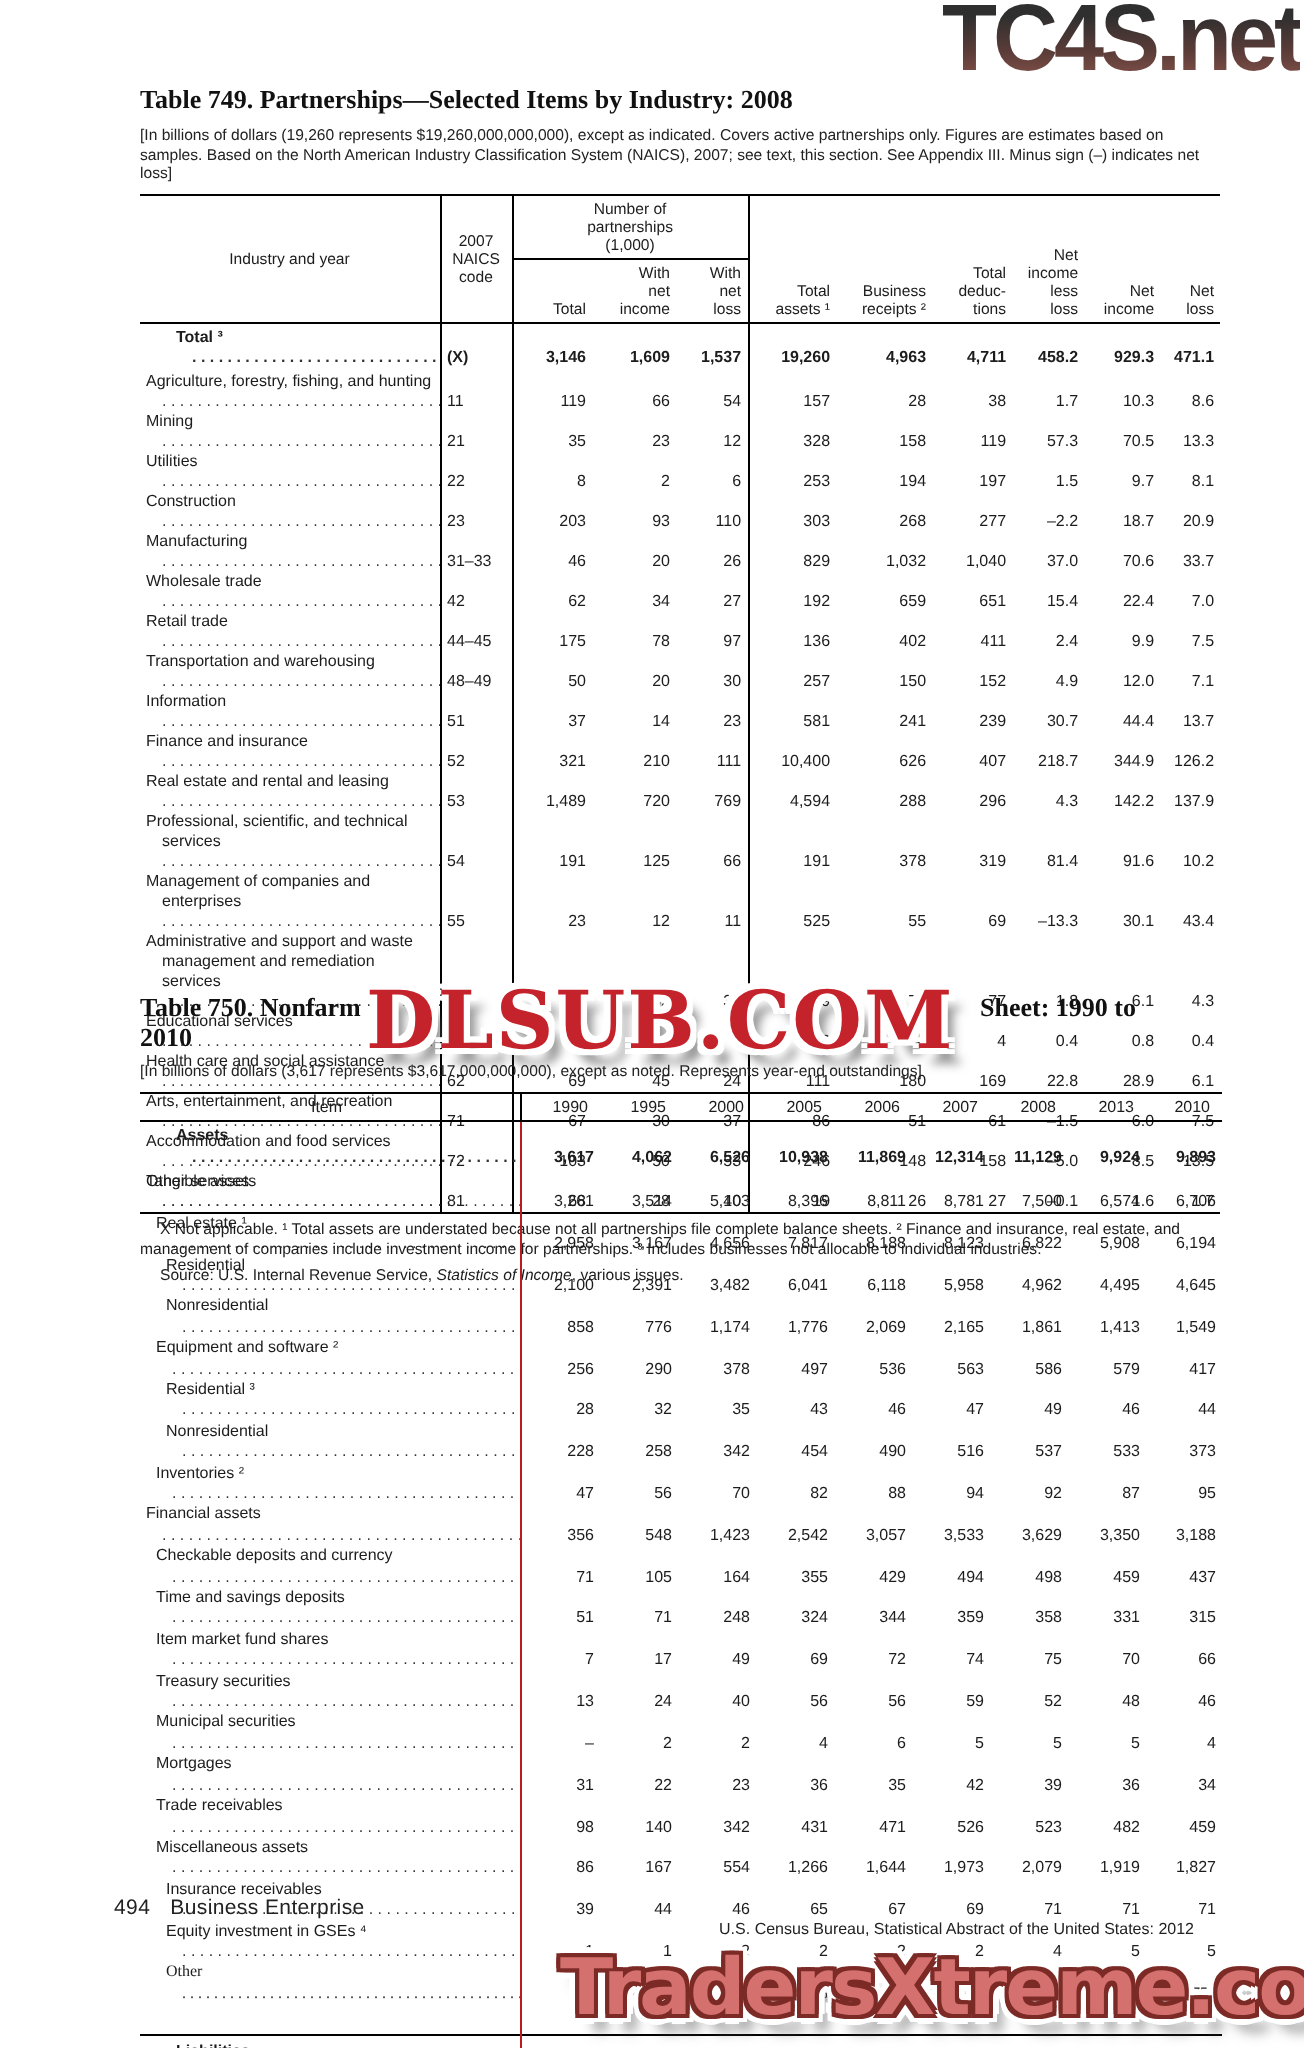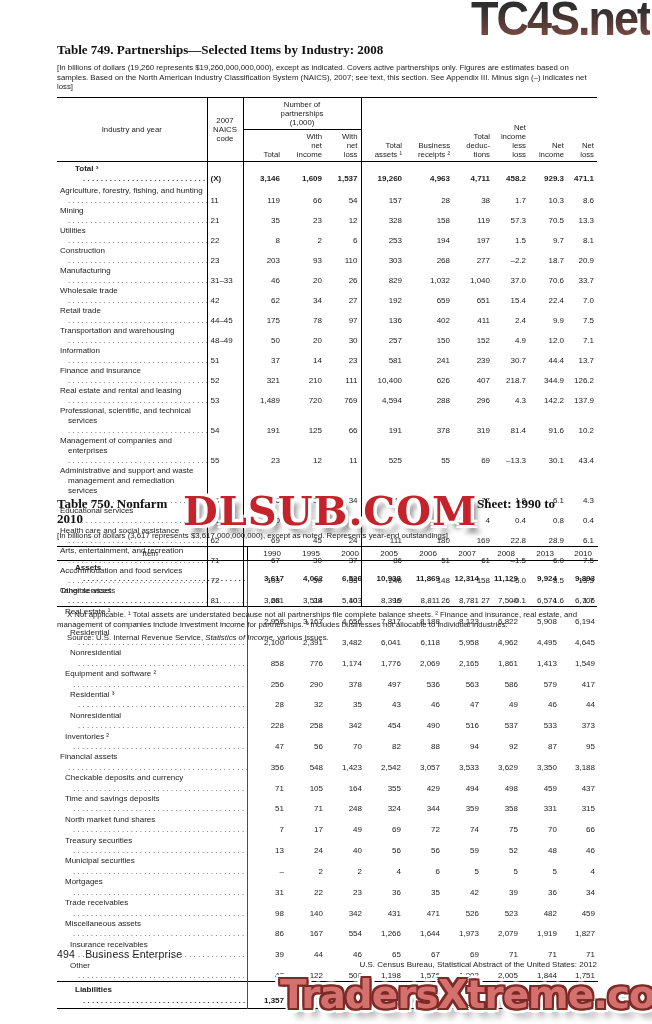--- a/index.html
+++ b/index.html
@@ -22,21 +22,21 @@
   .wm-bot{position:absolute;left:280px;top:972px;z-index:6;
     font:bold 39px "DejaVu Sans","Liberation Sans",sans-serif;letter-spacing:-1px;
     color:#d4706e;
     text-shadow:-2px -2px 0 #7c2a26,2px -2px 0 #7c2a26,-2px 2px 0 #7c2a26,2px 2px 0 #7c2a26,
       -2px 0 0 #7c2a26,2px 0 0 #7c2a26,0 -2px 0 #7c2a26,0 2px 0 #7c2a26,
       -4px -4px 0 #fff,4px -4px 0 #fff,-4px 4px 0 #fff,4px 4px 0 #fff,
       0 5px 0 #fff,0 -5px 0 #fff,5px 0 0 #fff,-5px 0 0 #fff,
       7px 9px 6px rgba(90,90,90,.5);}
 
   
-  .sec{position:absolute;left:57px;width:540px;}
+  .sec{position:absolute;left:70px;width:540px;}
   #sec749{top:42px;}
   #sec750{top:496px;}
 
   h1{margin:0 0 5px 0;font:bold 13px "Liberation Serif","DejaVu Serif",serif;color:#111;}
   .note{font-size:7.8px;line-height:9.6px;color:#222;margin:0 0 5px 0;}
 
   
   .h750{position:relative;height:31px;margin-bottom:4px;font:bold 13px "Liberation Serif","DejaVu Serif",serif;color:#111;}
   .h750 .l1a{position:absolute;left:0;top:0;}
   .h750 .l1b{position:absolute;left:420px;top:0;}
@@ -49,21 +49,21 @@
      vertical-align:bottom;text-align:right;white-space:pre-line;color:#1c1c1c;}
   thead th{border-bottom:1px solid #000;}
   th.mid{vertical-align:middle;text-align:center;}
   .bl{border-left:1px solid #000;} .br{border-right:1px solid #000;}
   td{font-size:8px;line-height:10px;padding:0 3px;vertical-align:bottom;text-align:right;}
   td.lbl{text-align:left;overflow:hidden;text-indent:-8px;}
   td.lbl .dots{white-space:nowrap;color:#333;}
   td.lbl .dots::after{content:" . . . . . . . . . . . . . . . . . . . . . . . . . . . . . . . . . . . . . . . . . . . . . . . . . .";}
   tr.sect td{font-weight:bold;padding-top:2.5px;padding-bottom:2px;}
   tr.rule td{border-top:1px solid #000;padding-top:3px;}
-  tr.padbot td{padding-bottom:0;}
+  tr.padbot td{padding-bottom:15px;font-family:Liberation Serif, serif;}
 
   #t749 tbody td:nth-child(2){border-left:1px solid #000;border-right:1px solid #000;text-align:left;}
   #t749 tbody td:nth-child(5){border-right:1px solid #000;}
   #t750 td{line-height:10.4px;}
   #t750 tbody td:first-child{border-right:1px solid #b91c1c;}
   #t750 thead th{font-size:8px;padding-right:6px;}
   #t750 th.item{text-align:center;vertical-align:middle;}
 
   
   .fn{font-size:7.8px;line-height:9.8px;margin:3px 0 0 0;text-indent:10px;color:#1c1c1c;}
@@ -576,21 +576,21 @@
             <td class="num">71</td>
             <td class="num">248</td>
             <td class="num">324</td>
             <td class="num">344</td>
             <td class="num">359</td>
             <td class="num">358</td>
             <td class="num">331</td>
             <td class="num">315</td>
           </tr>
           <tr>
-            <td class="lbl" style="padding-left: 16px;"><span>North market fund shares</span><span class="dots"></span></td>
+            <td class="lbl" style="padding-left: 16px;"><span>Item market fund shares</span><span class="dots"></span></td>
             <td class="num">7</td>
             <td class="num">17</td>
             <td class="num">49</td>
             <td class="num">69</td>
             <td class="num">72</td>
             <td class="num">74</td>
             <td class="num">75</td>
             <td class="num">70</td>
             <td class="num">66</td>
           </tr>
@@ -658,20 +658,32 @@
             <td class="lbl" style="padding-left: 21px;"><span>Insurance receivables</span><span class="dots"></span></td>
             <td class="num">39</td>
             <td class="num">44</td>
             <td class="num">46</td>
             <td class="num">65</td>
             <td class="num">67</td>
             <td class="num">69</td>
             <td class="num">71</td>
             <td class="num">71</td>
             <td class="num">71</td>
+          </tr>
+          <tr>
+            <td class="lbl" style="padding-left: 21px;"><span>Equity investment in GSEs ⁴</span><span class="dots"></span></td>
+            <td class="num">1</td>
+            <td class="num">1</td>
+            <td class="num">2</td>
+            <td class="num">2</td>
+            <td class="num">2</td>
+            <td class="num">2</td>
+            <td class="num">4</td>
+            <td class="num">5</td>
+            <td class="num">5</td>
           </tr>
           <tr class="padbot">
             <td class="lbl" style="padding-left: 21px;"><span>Other</span><span class="dots"></span></td>
             <td class="num">47</td>
             <td class="num">122</td>
             <td class="num">506</td>
             <td class="num">1,198</td>
             <td class="num">1,576</td>
             <td class="num">1,902</td>
             <td class="num">2,005</td>

